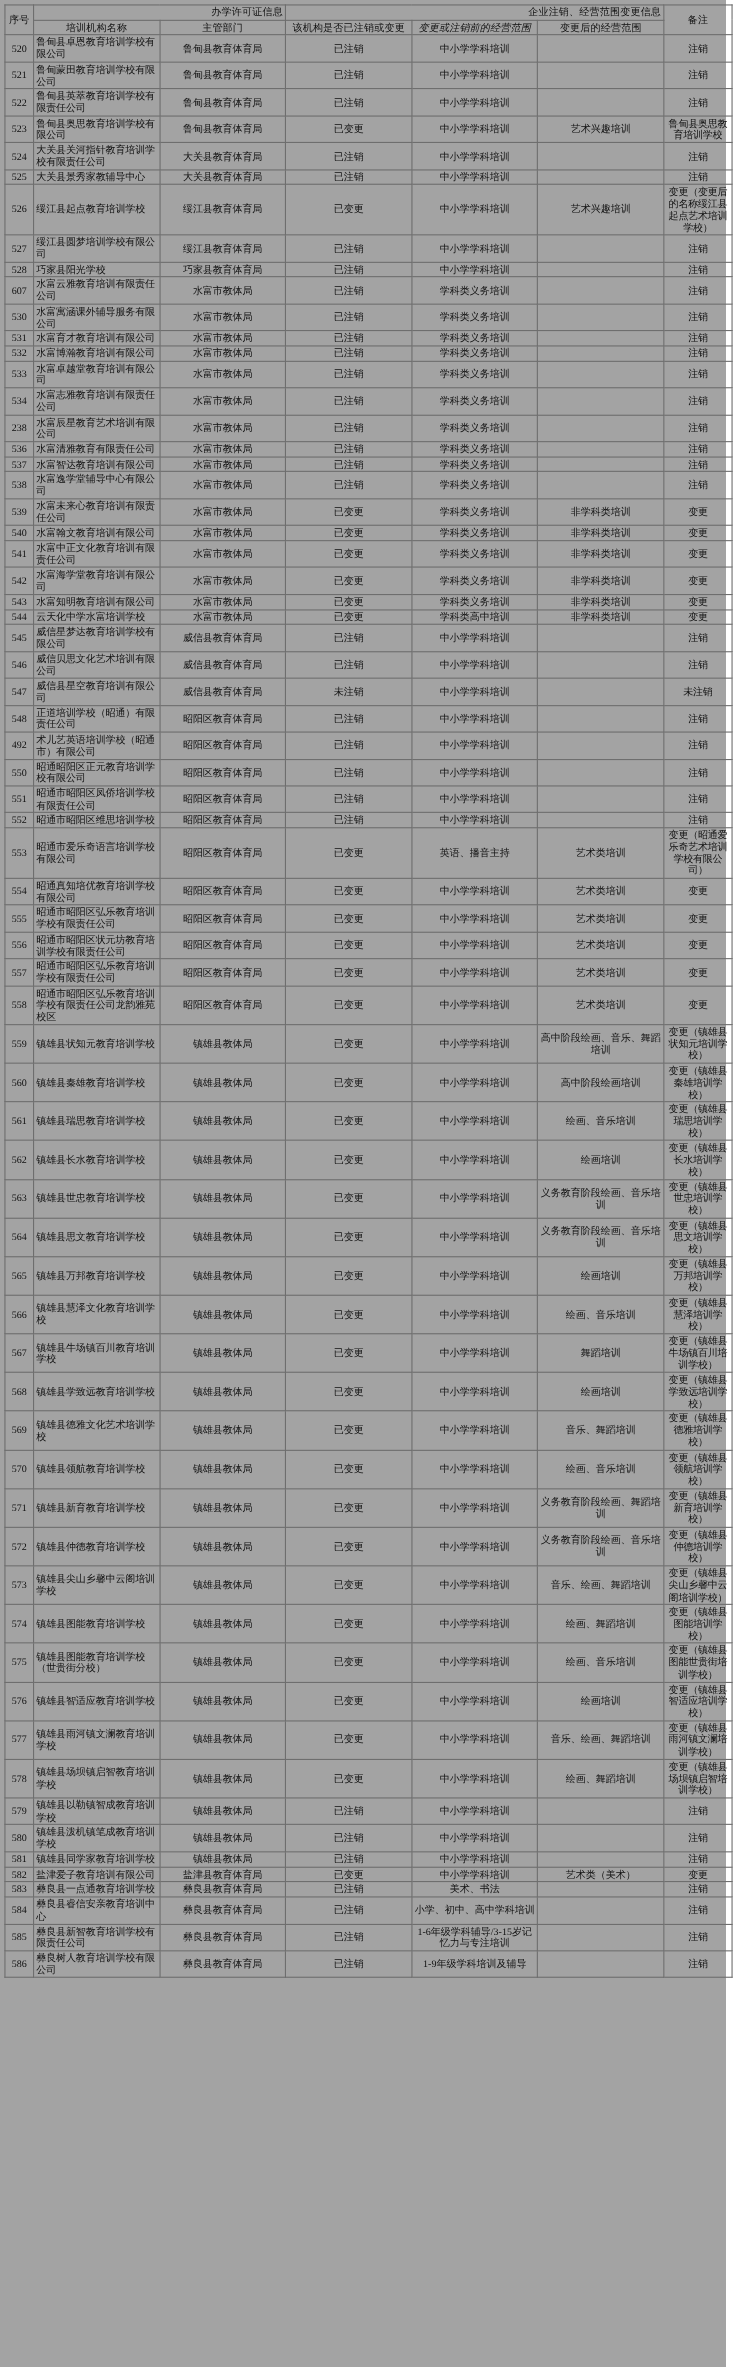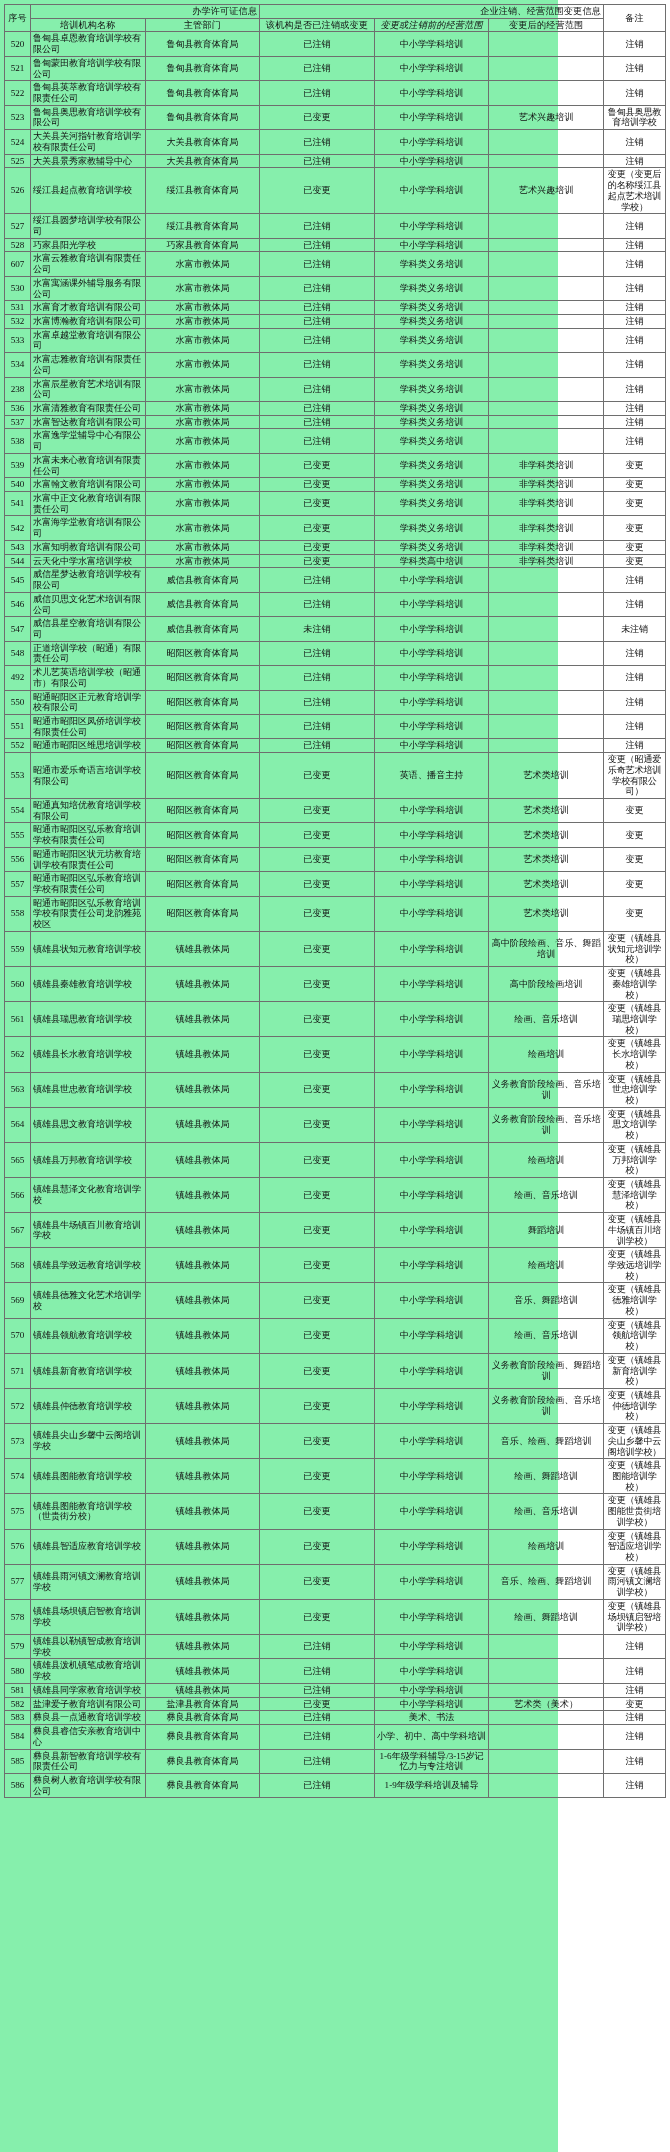--- a/index.html
+++ b/index.html
@@ -8,24 +8,24 @@
     padding: 0;
     background: #ffffff;
   }
   body {
     width: 670px;
     font-family: "Liberation Serif", "DejaVu Serif", serif;
     color: #111111;
     -webkit-font-smoothing: antialiased;
   }
   #sheet {
-    width: 558px;
+    width: 660px;
     min-height: 2152px;
     padding: 4px 4px 6px 4px;
-    background: #86efac;
+    background: #a3a3a3;
   }
   table.reg {
     width: 662px;
     border-collapse: collapse;
     table-layout: fixed;
     border: 1px solid #3b3b3b;
   }
   table.reg td, table.reg th {
     border: 1px solid #6e6e6e;
     padding: 1px 2px;

